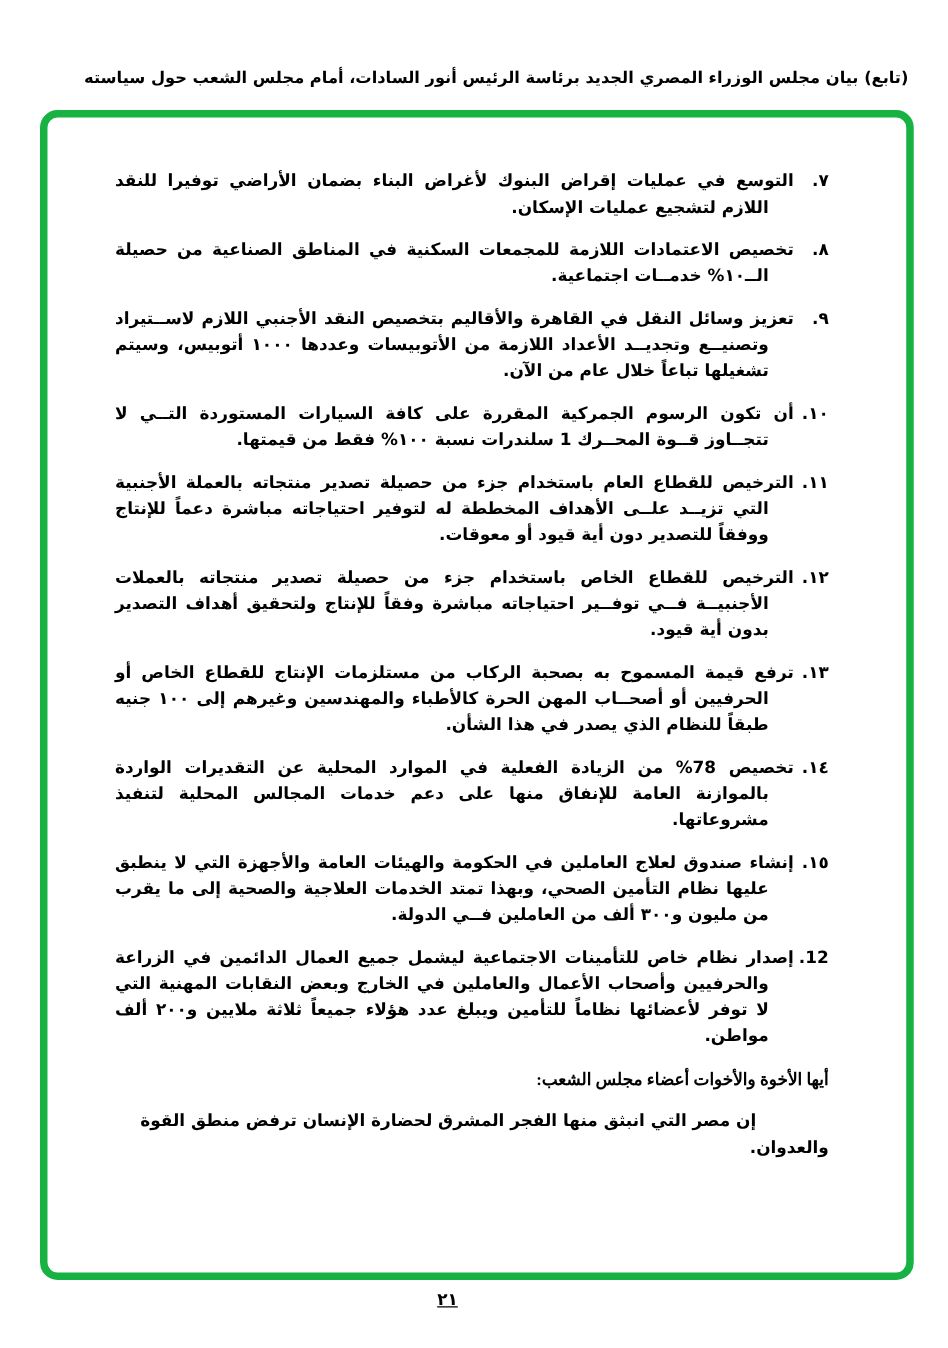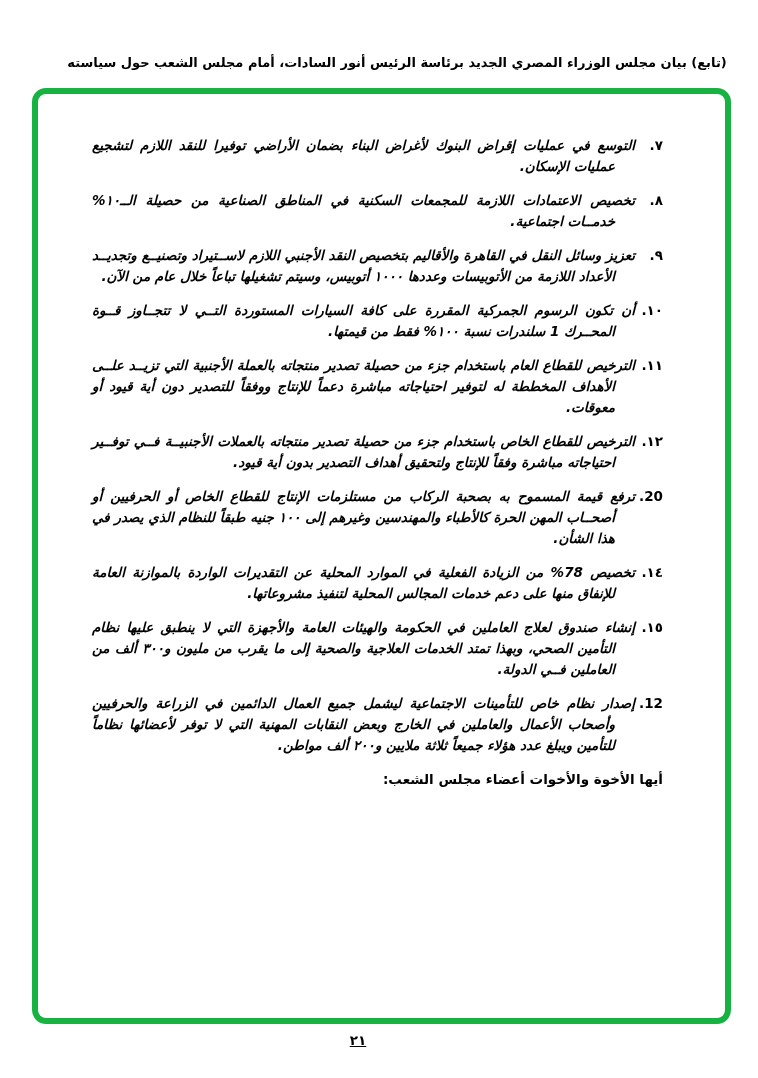--- a/index.html
+++ b/index.html
@@ -56,27 +56,27 @@
   .item .num {
     position: absolute;
     right: 0;
     top: 0;
     font-size: 13.5px;
     line-height: 21px;
   }
   .item .txt {
     display: block;
     text-indent: -20px; 
-    font-style: italic;
   }
   .salutation {
     font-size: 13.5px;
     line-height: 21px;
     text-align: right;
     margin: 0;
+    font-family: Liberation Serif, serif;
   }
   .closing-para {
     margin-top: 20px;
     font-size: 13.5px;
     line-height: 21px;
     text-align: justify;
     text-indent: 15px;
   }
   .final-line {
     margin-top: 13px;
@@ -122,34 +122,35 @@
     </div>
     <div class="item">
       <span class="num">١١.</span>
       <span class="txt">الترخيص للقطاع العام باستخدام جزء من حصيلة تصدير منتجاته بالعملة الأجنبية التي تزيــد علــى الأهداف المخططة له لتوفير احتياجاته مباشرة دعماً للإنتاج ووفقاً للتصدير دون أية قيود أو معوقات.</span>
     </div>
     <div class="item">
       <span class="num">١٢.</span>
       <span class="txt">الترخيص للقطاع الخاص باستخدام جزء من حصيلة تصدير منتجاته بالعملات الأجنبيــة فــي توفــير احتياجاته مباشرة وفقاً للإنتاج ولتحقيق أهداف التصدير بدون أية قيود.</span>
     </div>
     <div class="item">
-      <span class="num">20.</span>
+      <span class="num">١٣.</span>
       <span class="txt">ترفع قيمة المسموح به بصحبة الركاب من مستلزمات الإنتاج للقطاع الخاص أو الحرفيين أو أصحــاب المهن الحرة كالأطباء والمهندسين وغيرهم إلى ١٠٠ جنيه طبقاً للنظام الذي يصدر في هذا الشأن.</span>
     </div>
     <div class="item">
       <span class="num">١٤.</span>
       <span class="txt">تخصيص 78% من الزيادة الفعلية في الموارد المحلية عن التقديرات الواردة بالموازنة العامة للإنفاق منها على دعم خدمات المجالس المحلية لتنفيذ مشروعاتها.</span>
     </div>
     <div class="item">
       <span class="num">١٥.</span>
       <span class="txt">إنشاء صندوق لعلاج العاملين في الحكومة والهيئات العامة والأجهزة التي لا ينطبق عليها نظام التأمين الصحي، وبهذا تمتد الخدمات العلاجية والصحية إلى ما يقرب من مليون و٣٠٠ ألف من العاملين فــي الدولة.</span>
     </div>
     <div class="item">
       <span class="num">12.</span>
       <span class="txt">إصدار نظام خاص للتأمينات الاجتماعية ليشمل جميع العمال الدائمين في الزراعة والحرفيين وأصحاب الأعمال والعاملين في الخارج وبعض النقابات المهنية التي لا توفر لأعضائها نظاماً للتأمين ويبلغ عدد هؤلاء جميعاً ثلاثة ملايين و٢٠٠ ألف مواطن.</span>
     </div>
 
     <div class="salutation">أيها الأخوة والأخوات أعضاء مجلس الشعب:</div>
+    <div class="final-line">إن مصر التي انبثق منها الفجر المشرق لحضارة الإنسان ترفض منطق القوة والعدوان.</div>
 
   </div>
 </div>
 
 <div class="page-number">٢١</div>
 
 </body></html>

